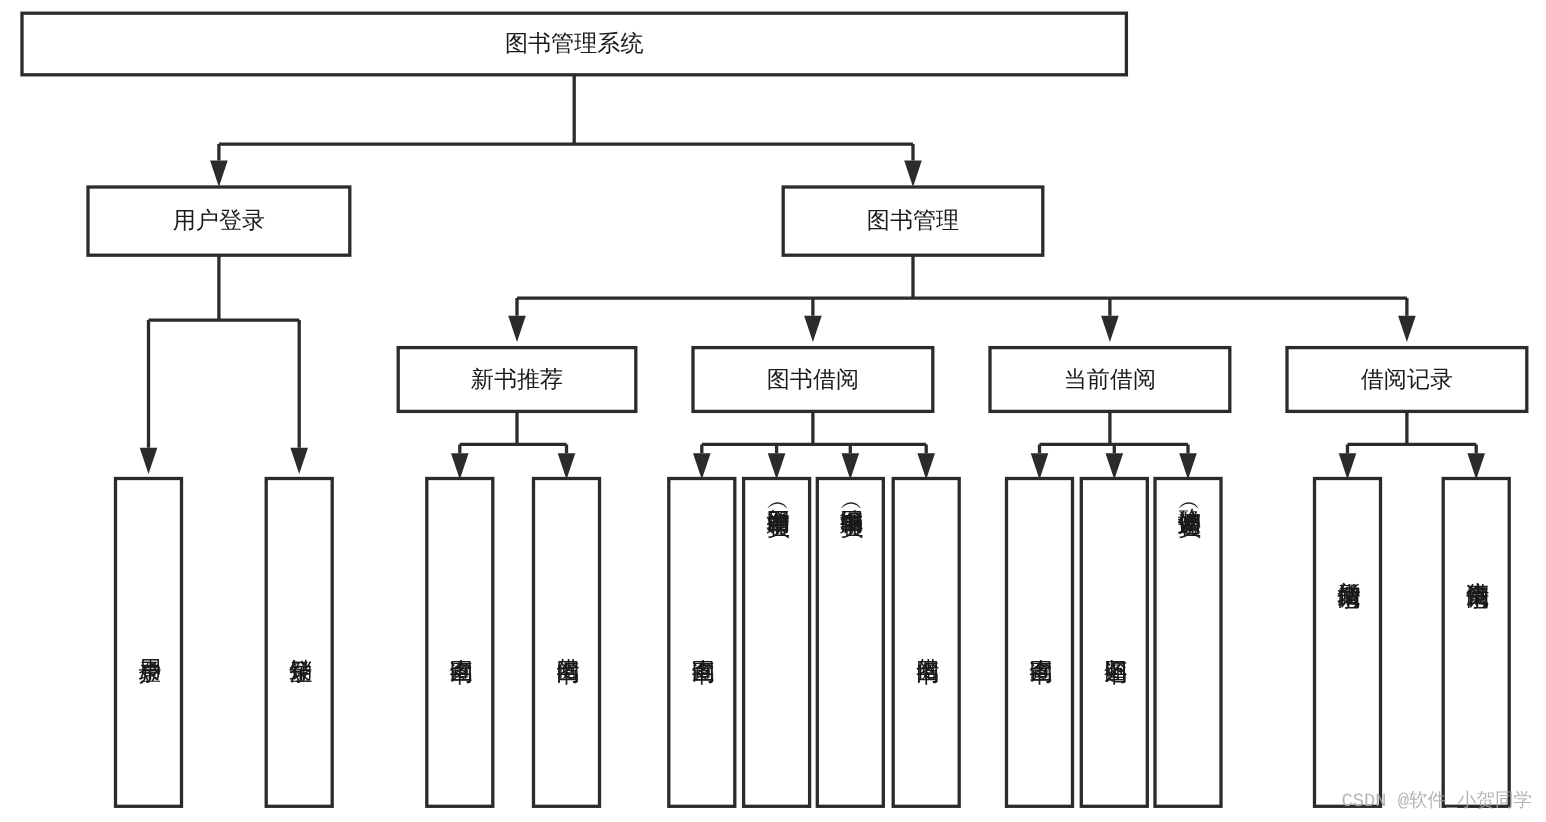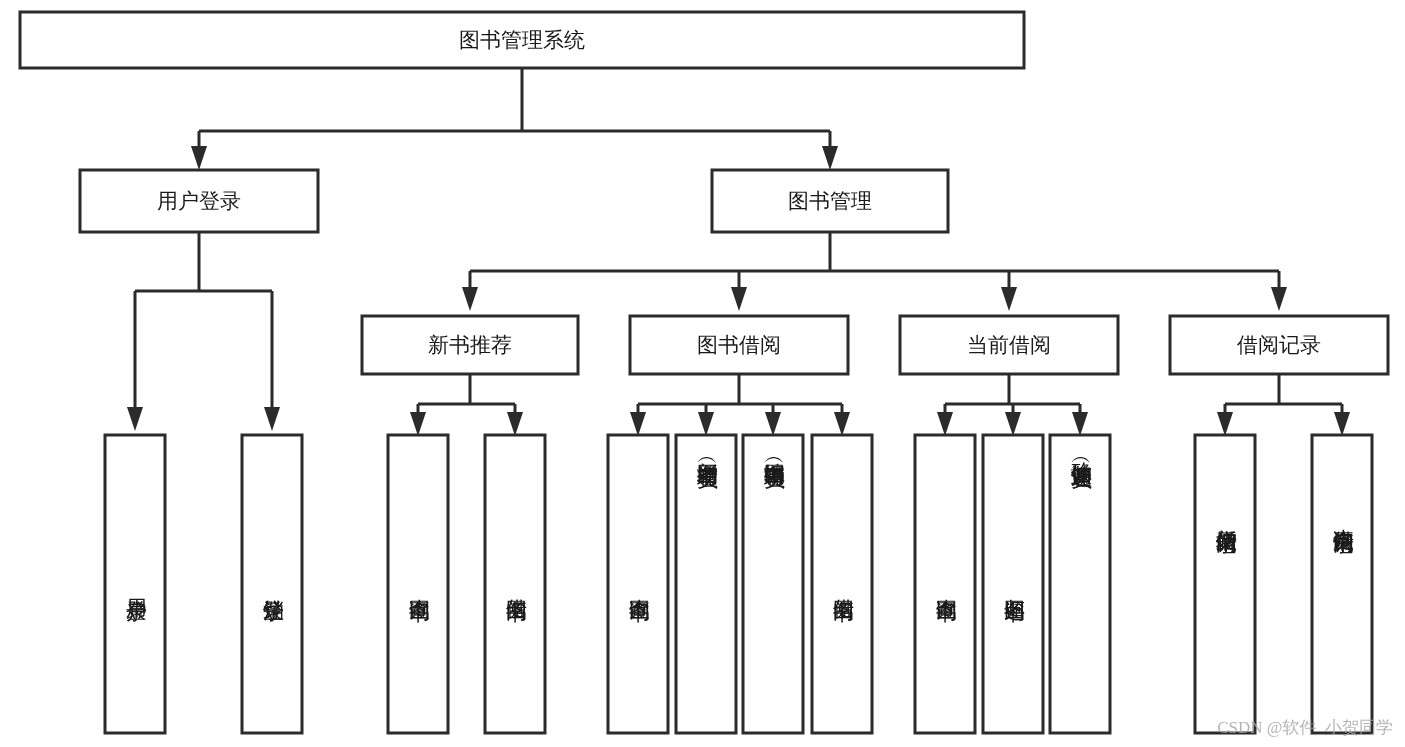--- a/index.html
+++ b/index.html
@@ -47,21 +47,21 @@
     white-space: pre;
   }
   .node-label.vertical {
     font-size: 21px;
     letter-spacing: 1px;
   }
   .watermark {
     position: absolute;
     right: 12px;
     bottom: 8px;
-    font-family: Liberation Serif, serif;
+    font-family: Liberation Mono, monospace;
     font-size: 17px;
     color: #a8a8a8;
     opacity: 0.85;
     pointer-events: none;
     user-select: none;
     white-space: nowrap;
   }
 </style>
 </head>
 <body>

